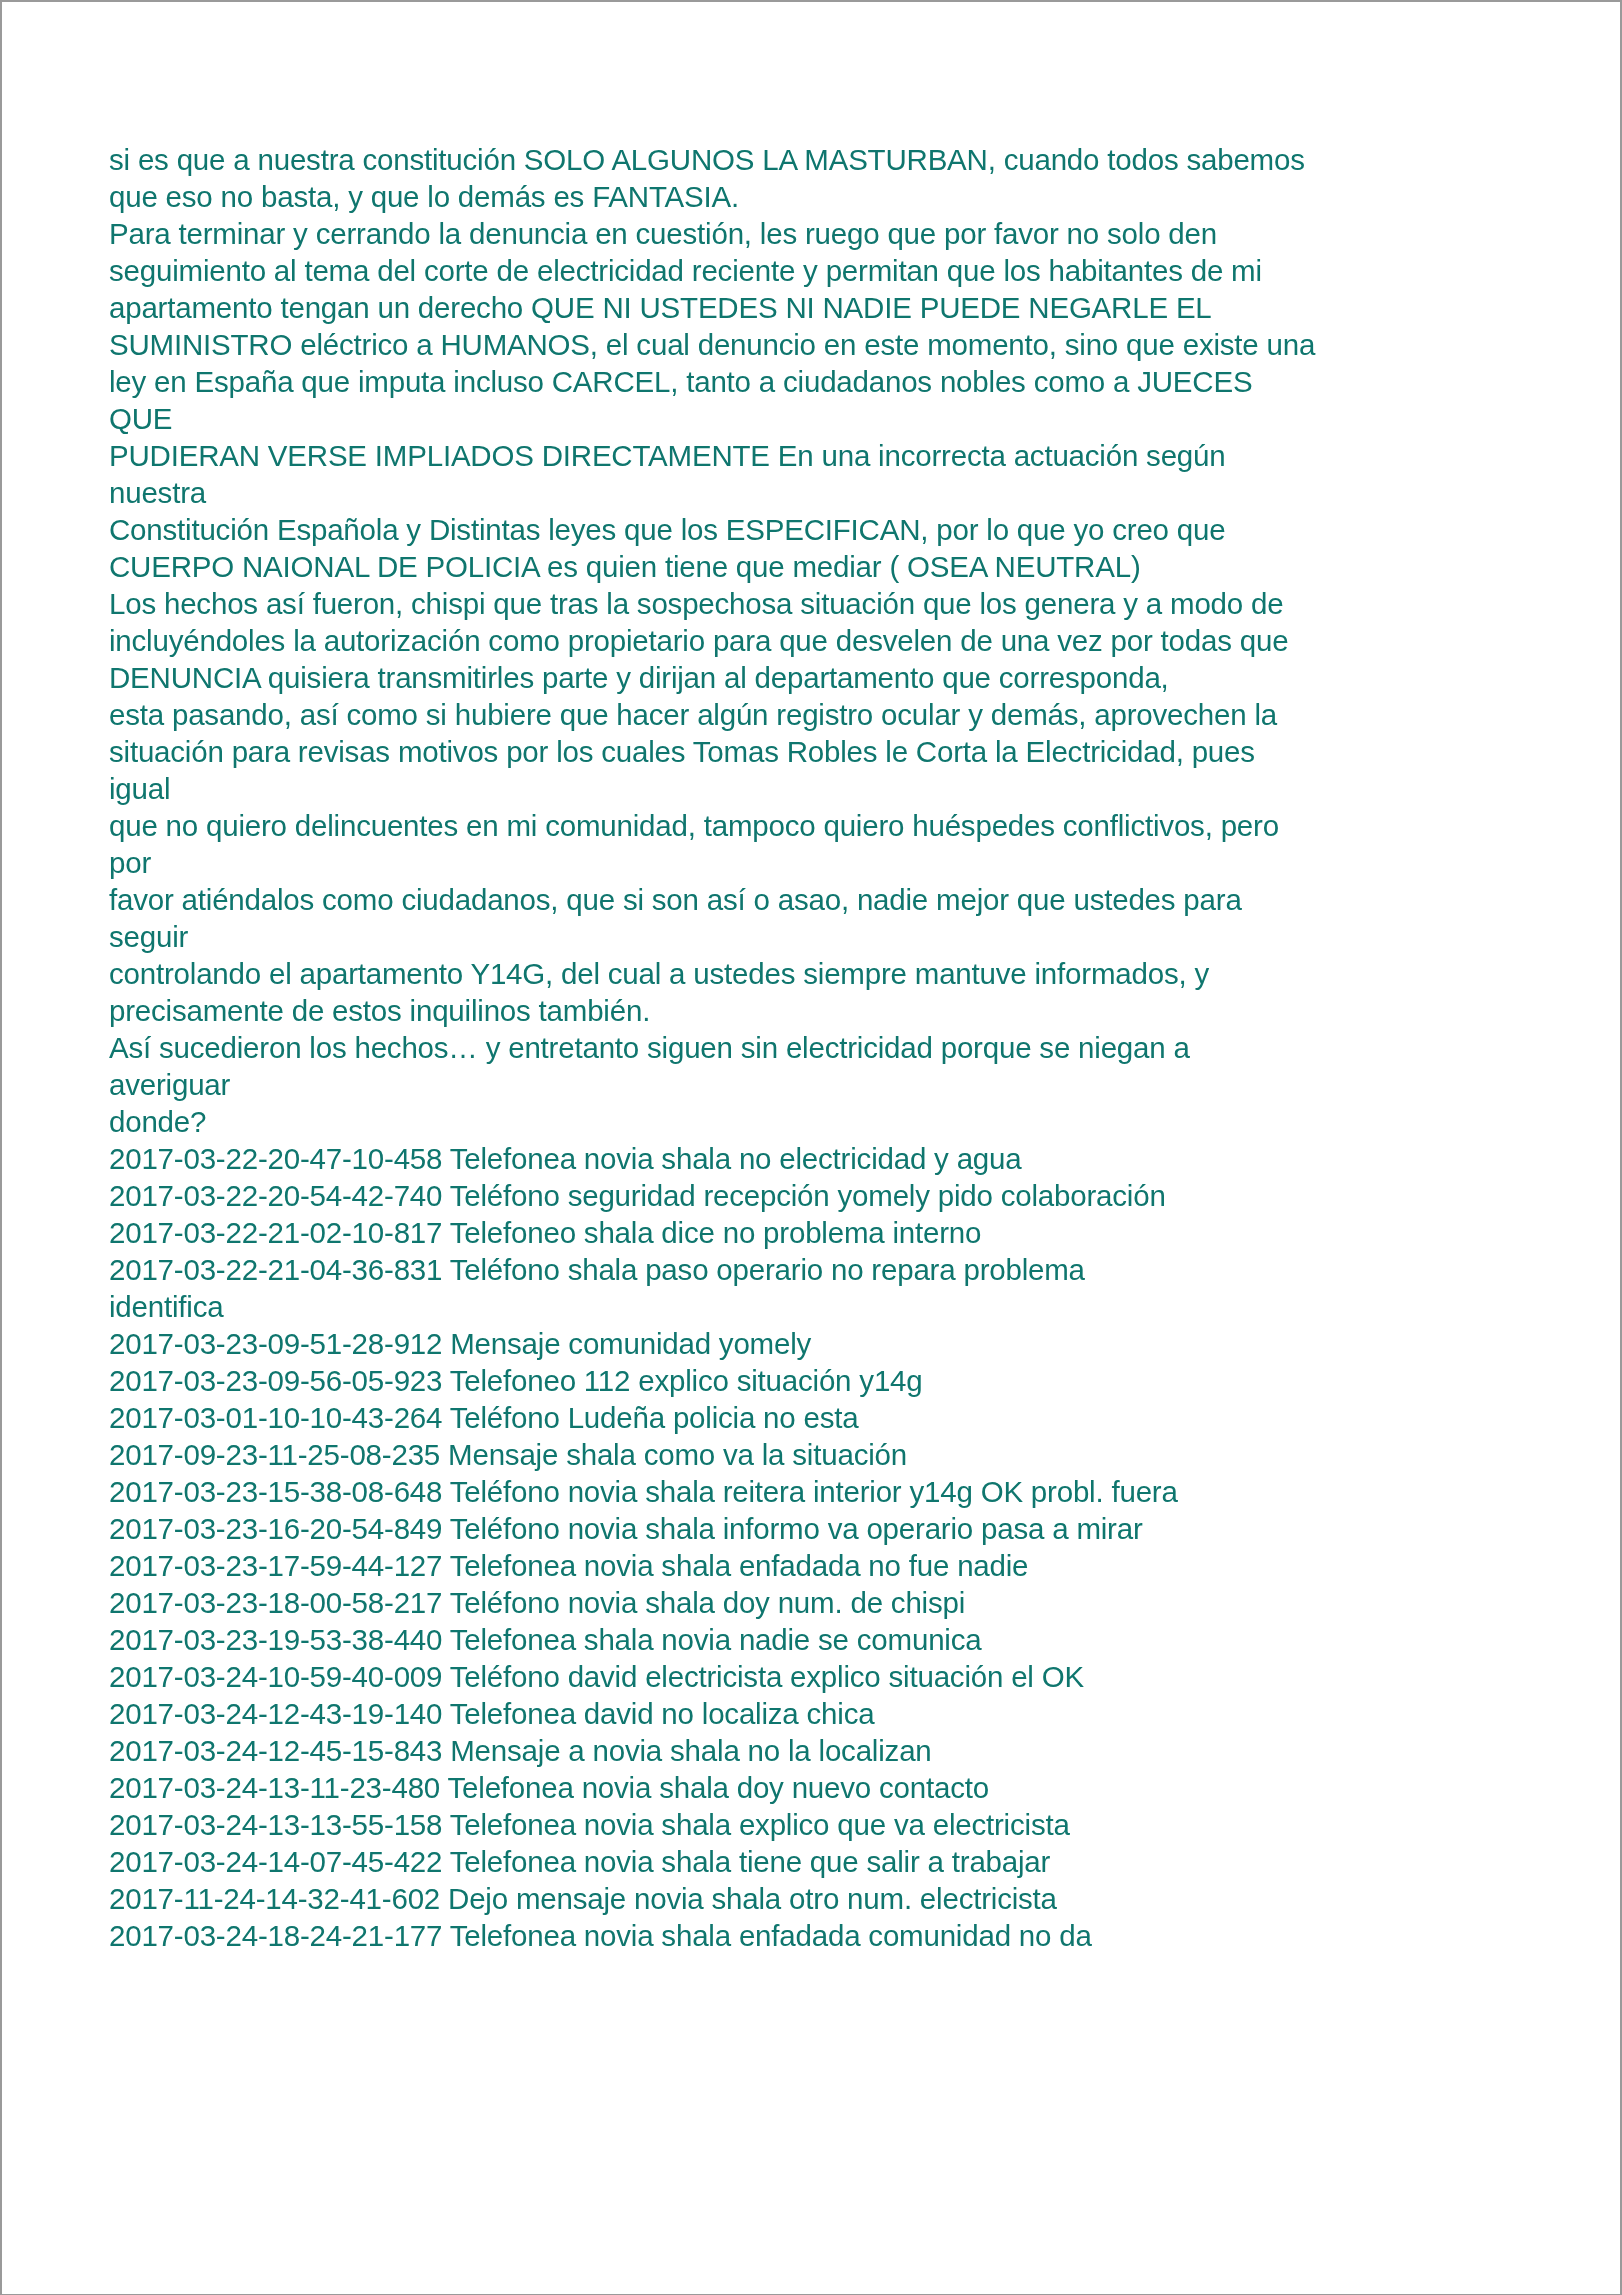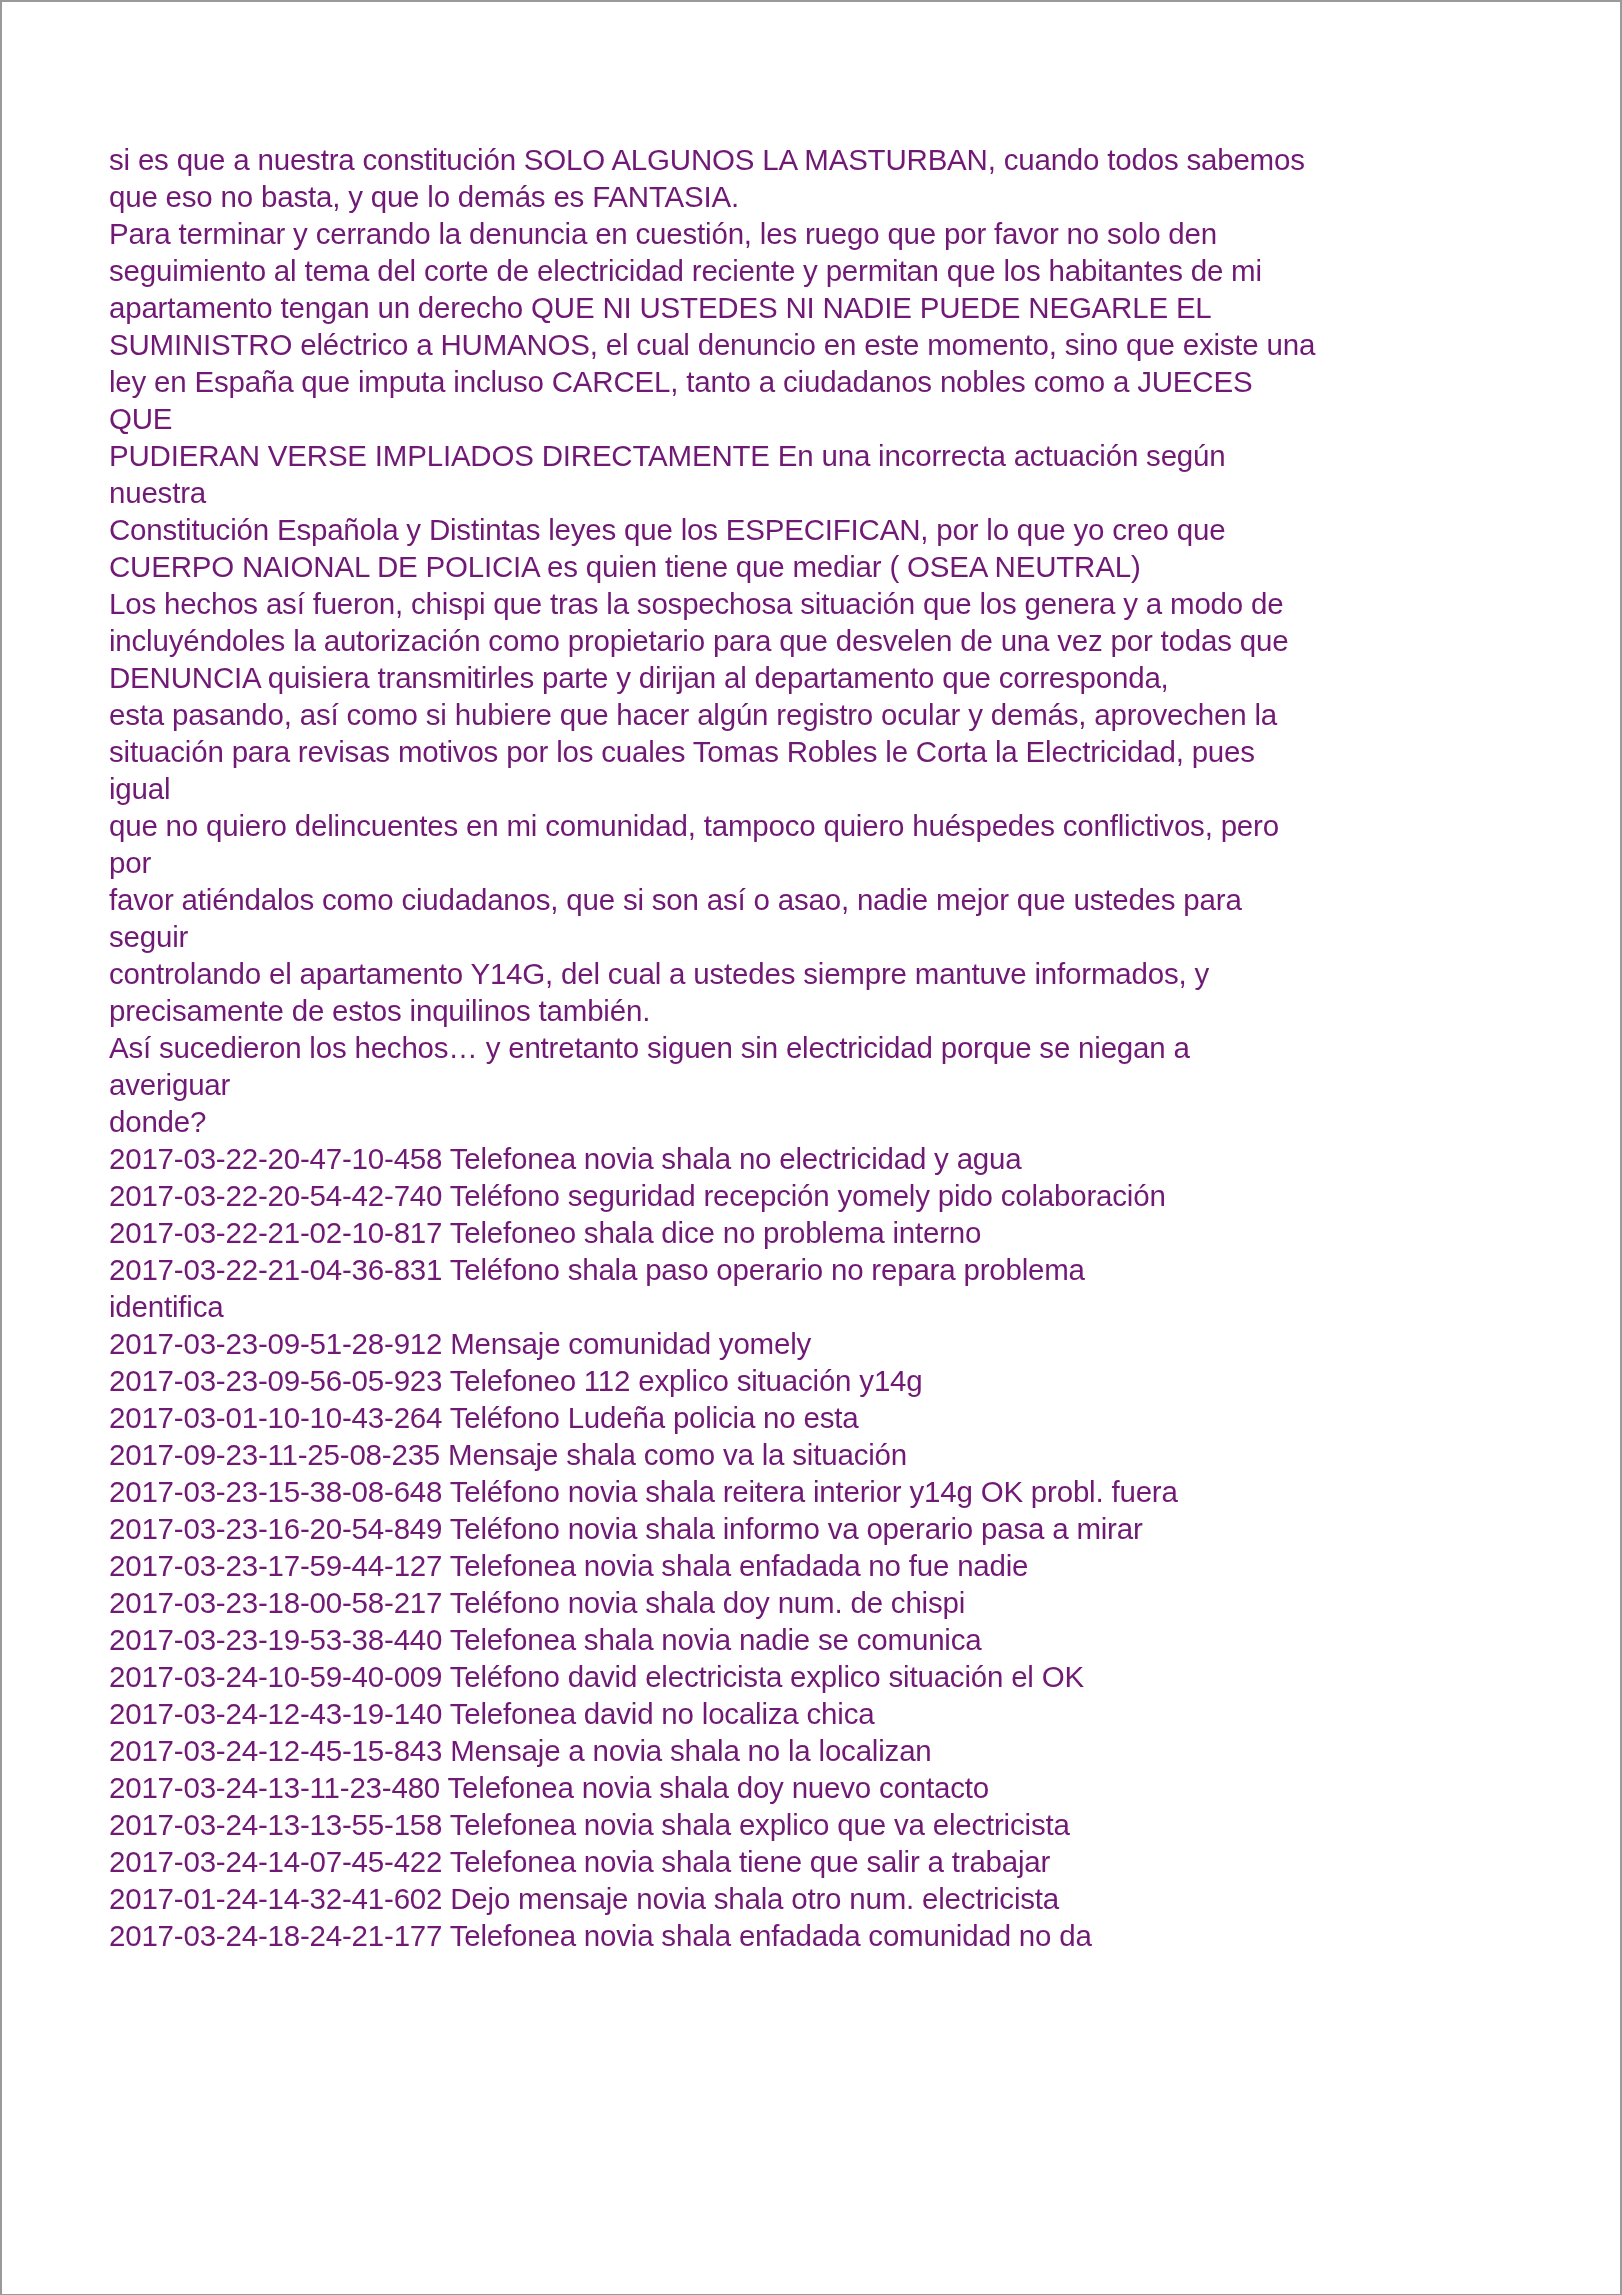--- a/index.html
+++ b/index.html
@@ -23,21 +23,21 @@
       background: #ffffff;
     }
     .content {
       position: absolute;
       left: 107px;
       top: 139px;
       width: 1441px;
       font-family: "Liberation Sans", sans-serif;
       font-size: 29.5px;
       line-height: 37px;
-      color: #701a75;
+      color: #0f766e;
       letter-spacing: -0.2px;
     }
     .line {
       display: block;
       white-space: nowrap;
       height: 37px;
     }
   </style>
 </head>
 <body>
@@ -87,18 +87,18 @@
       <span class="line">2017-03-23-16-20-54-849 Teléfono novia shala informo va operario pasa a mirar</span>
       <span class="line">2017-03-23-17-59-44-127 Telefonea novia shala enfadada no fue nadie</span>
       <span class="line">2017-03-23-18-00-58-217 Teléfono novia shala doy num. de chispi</span>
       <span class="line">2017-03-23-19-53-38-440 Telefonea shala novia nadie se comunica</span>
       <span class="line">2017-03-24-10-59-40-009 Teléfono david electricista explico situación el OK</span>
       <span class="line">2017-03-24-12-43-19-140 Telefonea david no localiza chica</span>
       <span class="line">2017-03-24-12-45-15-843 Mensaje a novia shala no la localizan</span>
       <span class="line">2017-03-24-13-11-23-480 Telefonea novia shala doy nuevo contacto</span>
       <span class="line">2017-03-24-13-13-55-158 Telefonea novia shala explico que va electricista</span>
       <span class="line">2017-03-24-14-07-45-422 Telefonea novia shala tiene que salir a trabajar</span>
-      <span class="line">2017-01-24-14-32-41-602 Dejo mensaje novia shala otro num. electricista</span>
+      <span class="line">2017-11-24-14-32-41-602 Dejo mensaje novia shala otro num. electricista</span>
       <span class="line">2017-03-24-18-24-21-177 Telefonea novia shala enfadada comunidad no da</span>
     </div>
   </div>
 </div>
 
 
 </body></html>

